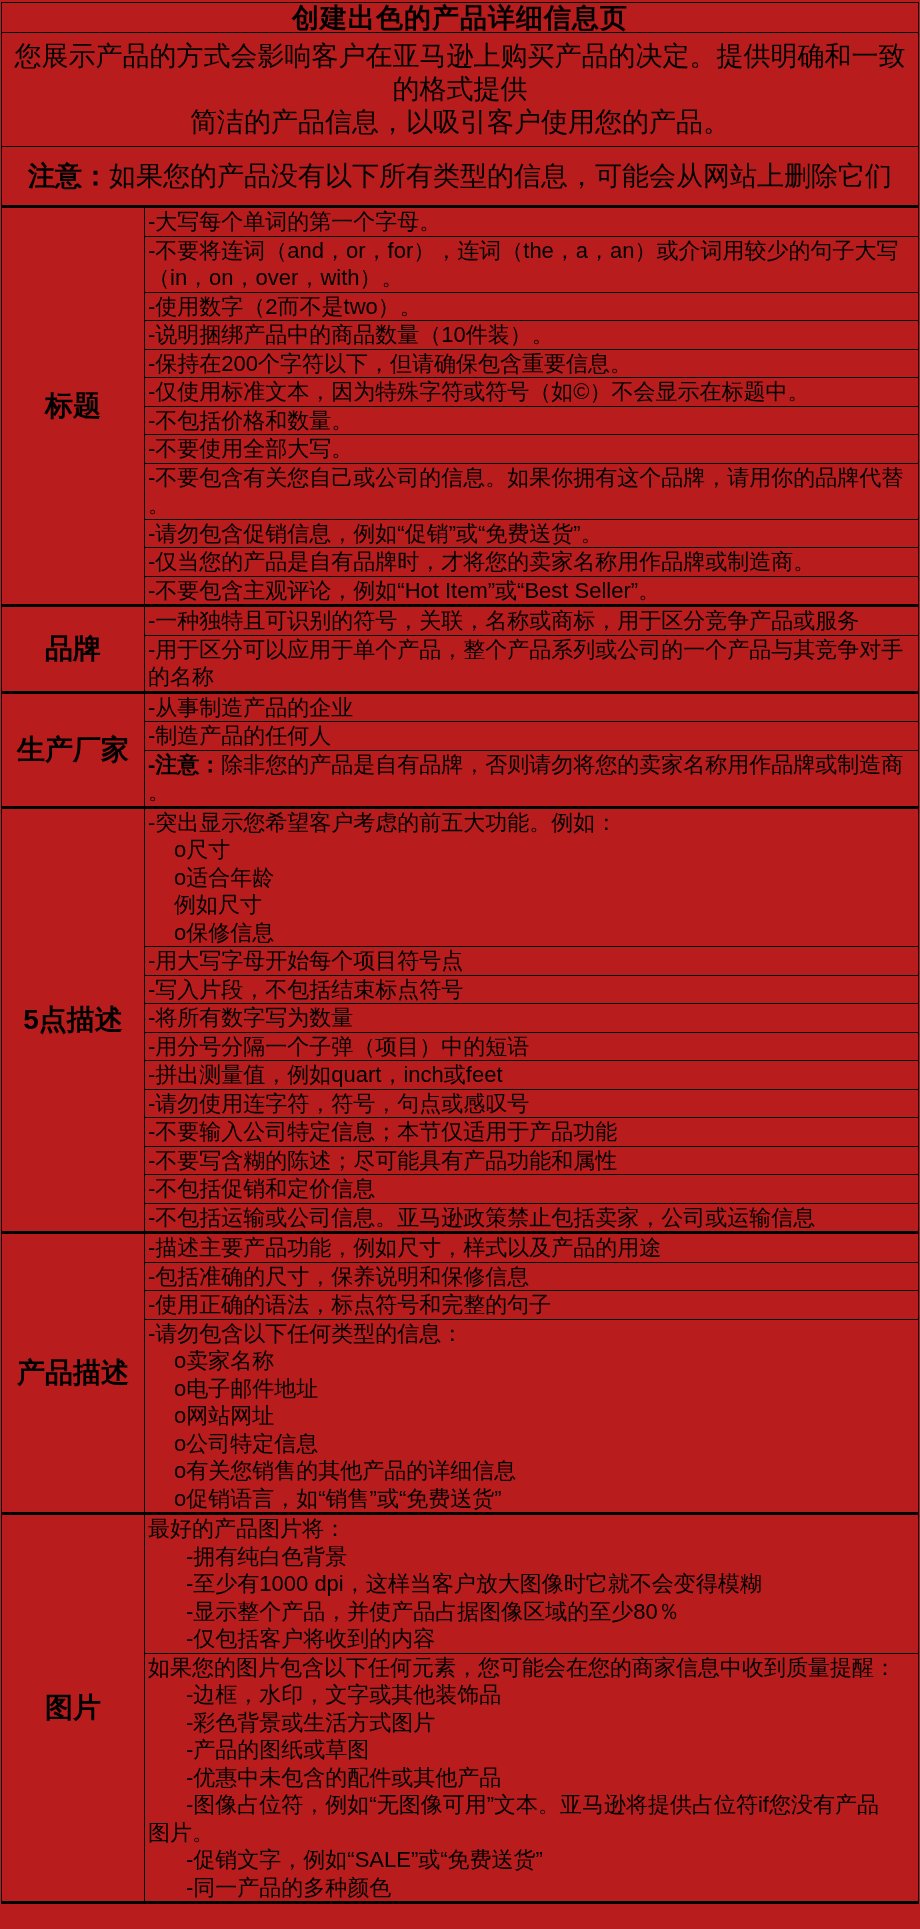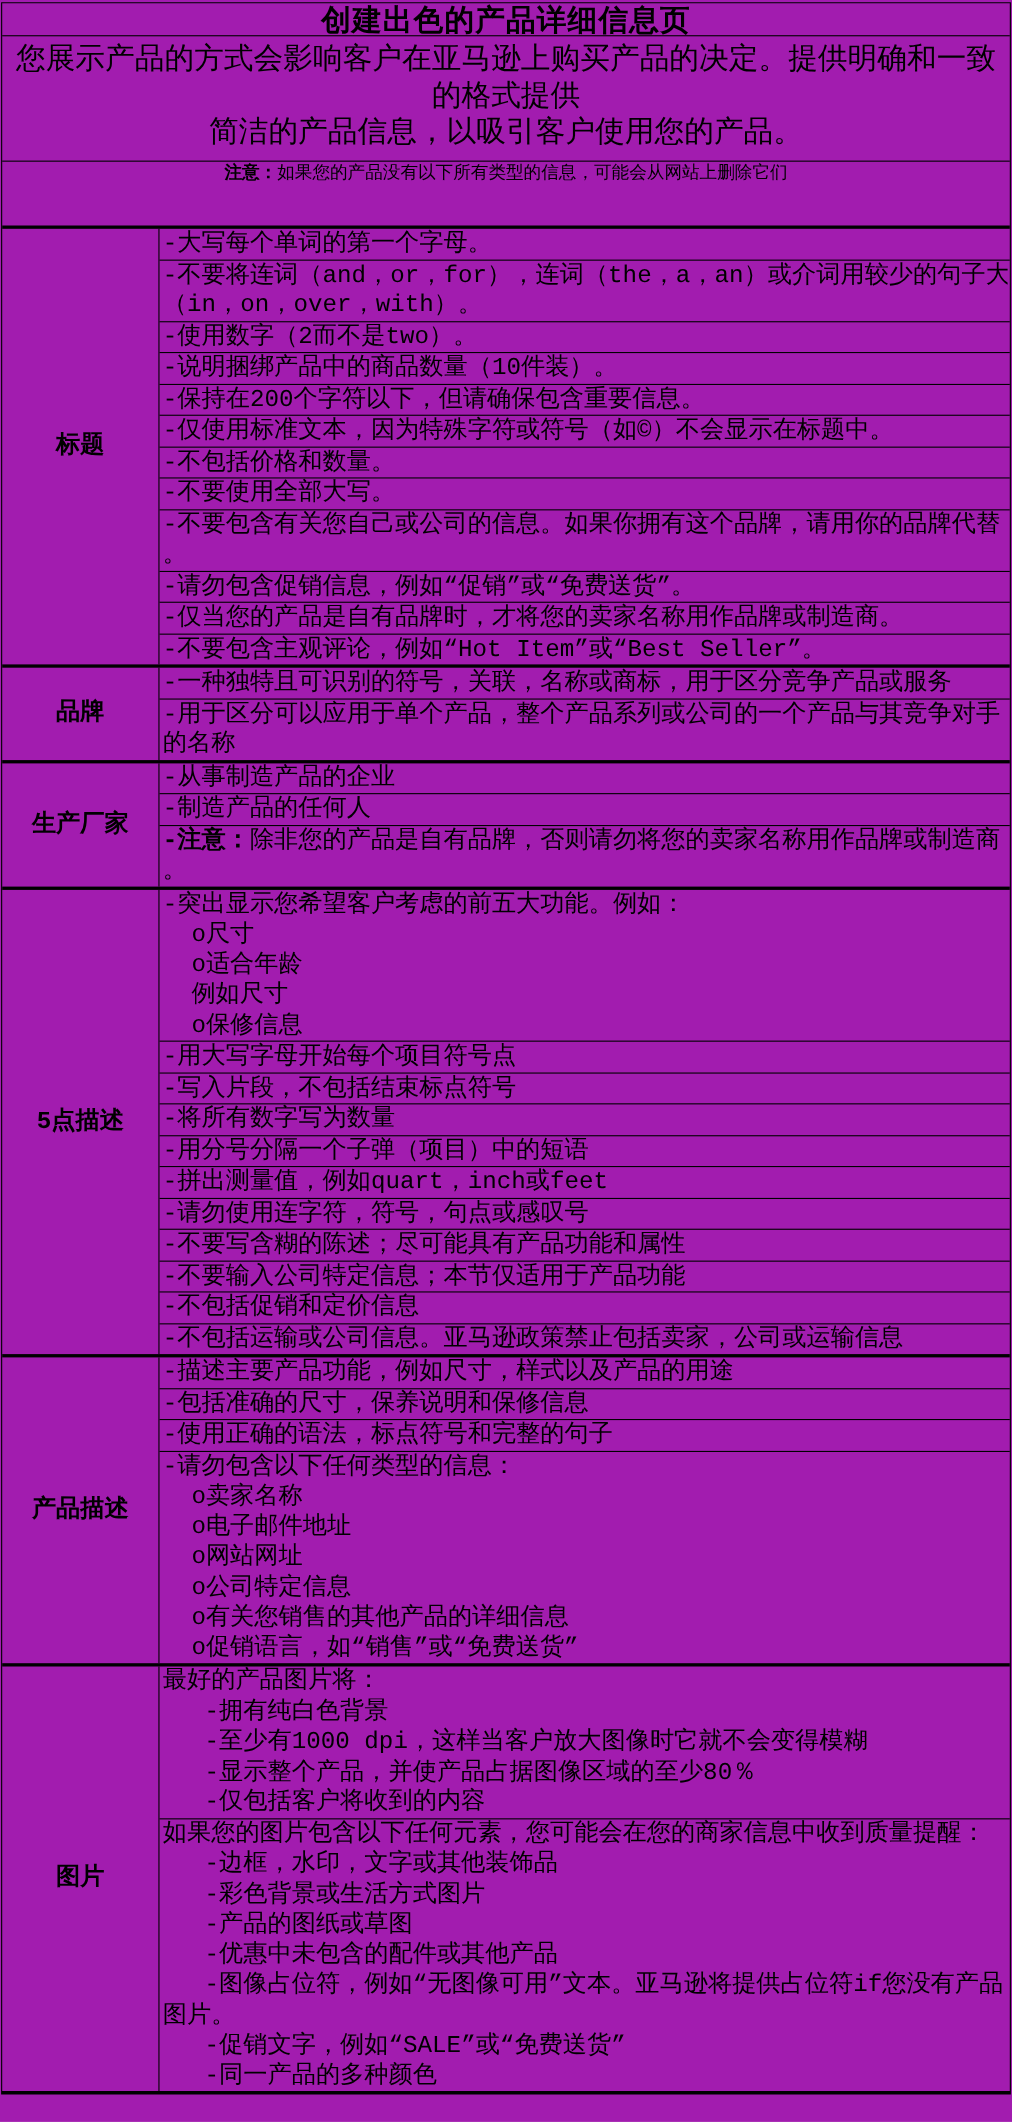--- a/index.html
+++ b/index.html
@@ -1,46 +1,46 @@
 <!DOCTYPE html>
 <html><head>
 <meta charset="utf-8">
 <style>
   html,body{margin:0;padding:0;background:#ffffff;}
   .page{
-    width:920px;height:1929px;box-sizing:border-box;background:#a21caf;
-    font-family:Liberation Mono, monospace;color:#000;
+    width:920px;height:1929px;box-sizing:border-box;background:#b91c1c;
+    font-family:Liberation Sans, sans-serif;color:#000;
     padding:2px 1px 0 1px;
   }
   .doc{
     box-sizing:border-box;width:918px;
     border:1px solid #000;border-bottom:3px solid #000;
   }
   .title-row{
     height:29px;border-bottom:1px solid #000;
     display:flex;align-items:center;justify-content:center;
     font-size:27px;font-weight:bold;letter-spacing:1px;
   }
   .intro-row{
     height:113px;border-bottom:1px solid #000;
     display:flex;flex-direction:column;align-items:center;justify-content:center;
     font-size:27px;line-height:33px;text-align:center;
   }
   .note-row{
     height:58px;border-bottom:3px solid #000;
-    display:flex;justify-content:center;
-    font-size:16px;
+    display:flex;align-items:center;justify-content:center;
+    font-size:27px;
   }
   .note-row b{font-weight:bold;}
   .section{display:flex;border-bottom:3px solid #000;align-items:stretch;}
   .section:last-child{border-bottom:none;}
   .hdr-cell{
     width:142px;min-width:142px;border-right:1px solid #000;
     display:flex;align-items:center;justify-content:center;
-    font-size:22px;font-weight:bold;text-align:left;line-height:30px;
+    font-size:28px;font-weight:bold;text-align:left;line-height:30px;
   }
   .rows{flex:1 1 auto;display:flex;flex-direction:column;min-width:0;justify-content:center;}
   .rule-row{border-bottom:1px solid #000;padding:0 2px 0 3px;overflow:hidden;}
   .rule-row:last-child{border-bottom:none;}
   .line{
     font-size:22px;line-height:27.5px;white-space:pre;overflow:hidden;
   }
   .ind-1{padding-left:26px;}
   .ind-2{padding-left:38px;}
   .bp{font-weight:bold;}
@@ -156,24 +156,24 @@
             <div class="rule-row">
               <div class="line">-用分号分隔一个子弹（项目）中的短语</div>
             </div>
             <div class="rule-row">
               <div class="line">-拼出测量值，例如quart，inch或feet</div>
             </div>
             <div class="rule-row">
               <div class="line">-请勿使用连字符，符号，句点或感叹号</div>
             </div>
             <div class="rule-row">
+              <div class="line">-不要输入公司特定信息；本节仅适用于产品功能</div>
+            </div>
+            <div class="rule-row">
               <div class="line">-不要写含糊的陈述；尽可能具有产品功能和属性</div>
-            </div>
-            <div class="rule-row">
-              <div class="line">-不要输入公司特定信息；本节仅适用于产品功能</div>
             </div>
             <div class="rule-row">
               <div class="line">-不包括促销和定价信息</div>
             </div>
             <div class="rule-row">
               <div class="line">-不包括运输或公司信息。亚马逊政策禁止包括卖家，公司或运输信息</div>
             </div>
           </div>
         </div>
         <div class="section">

